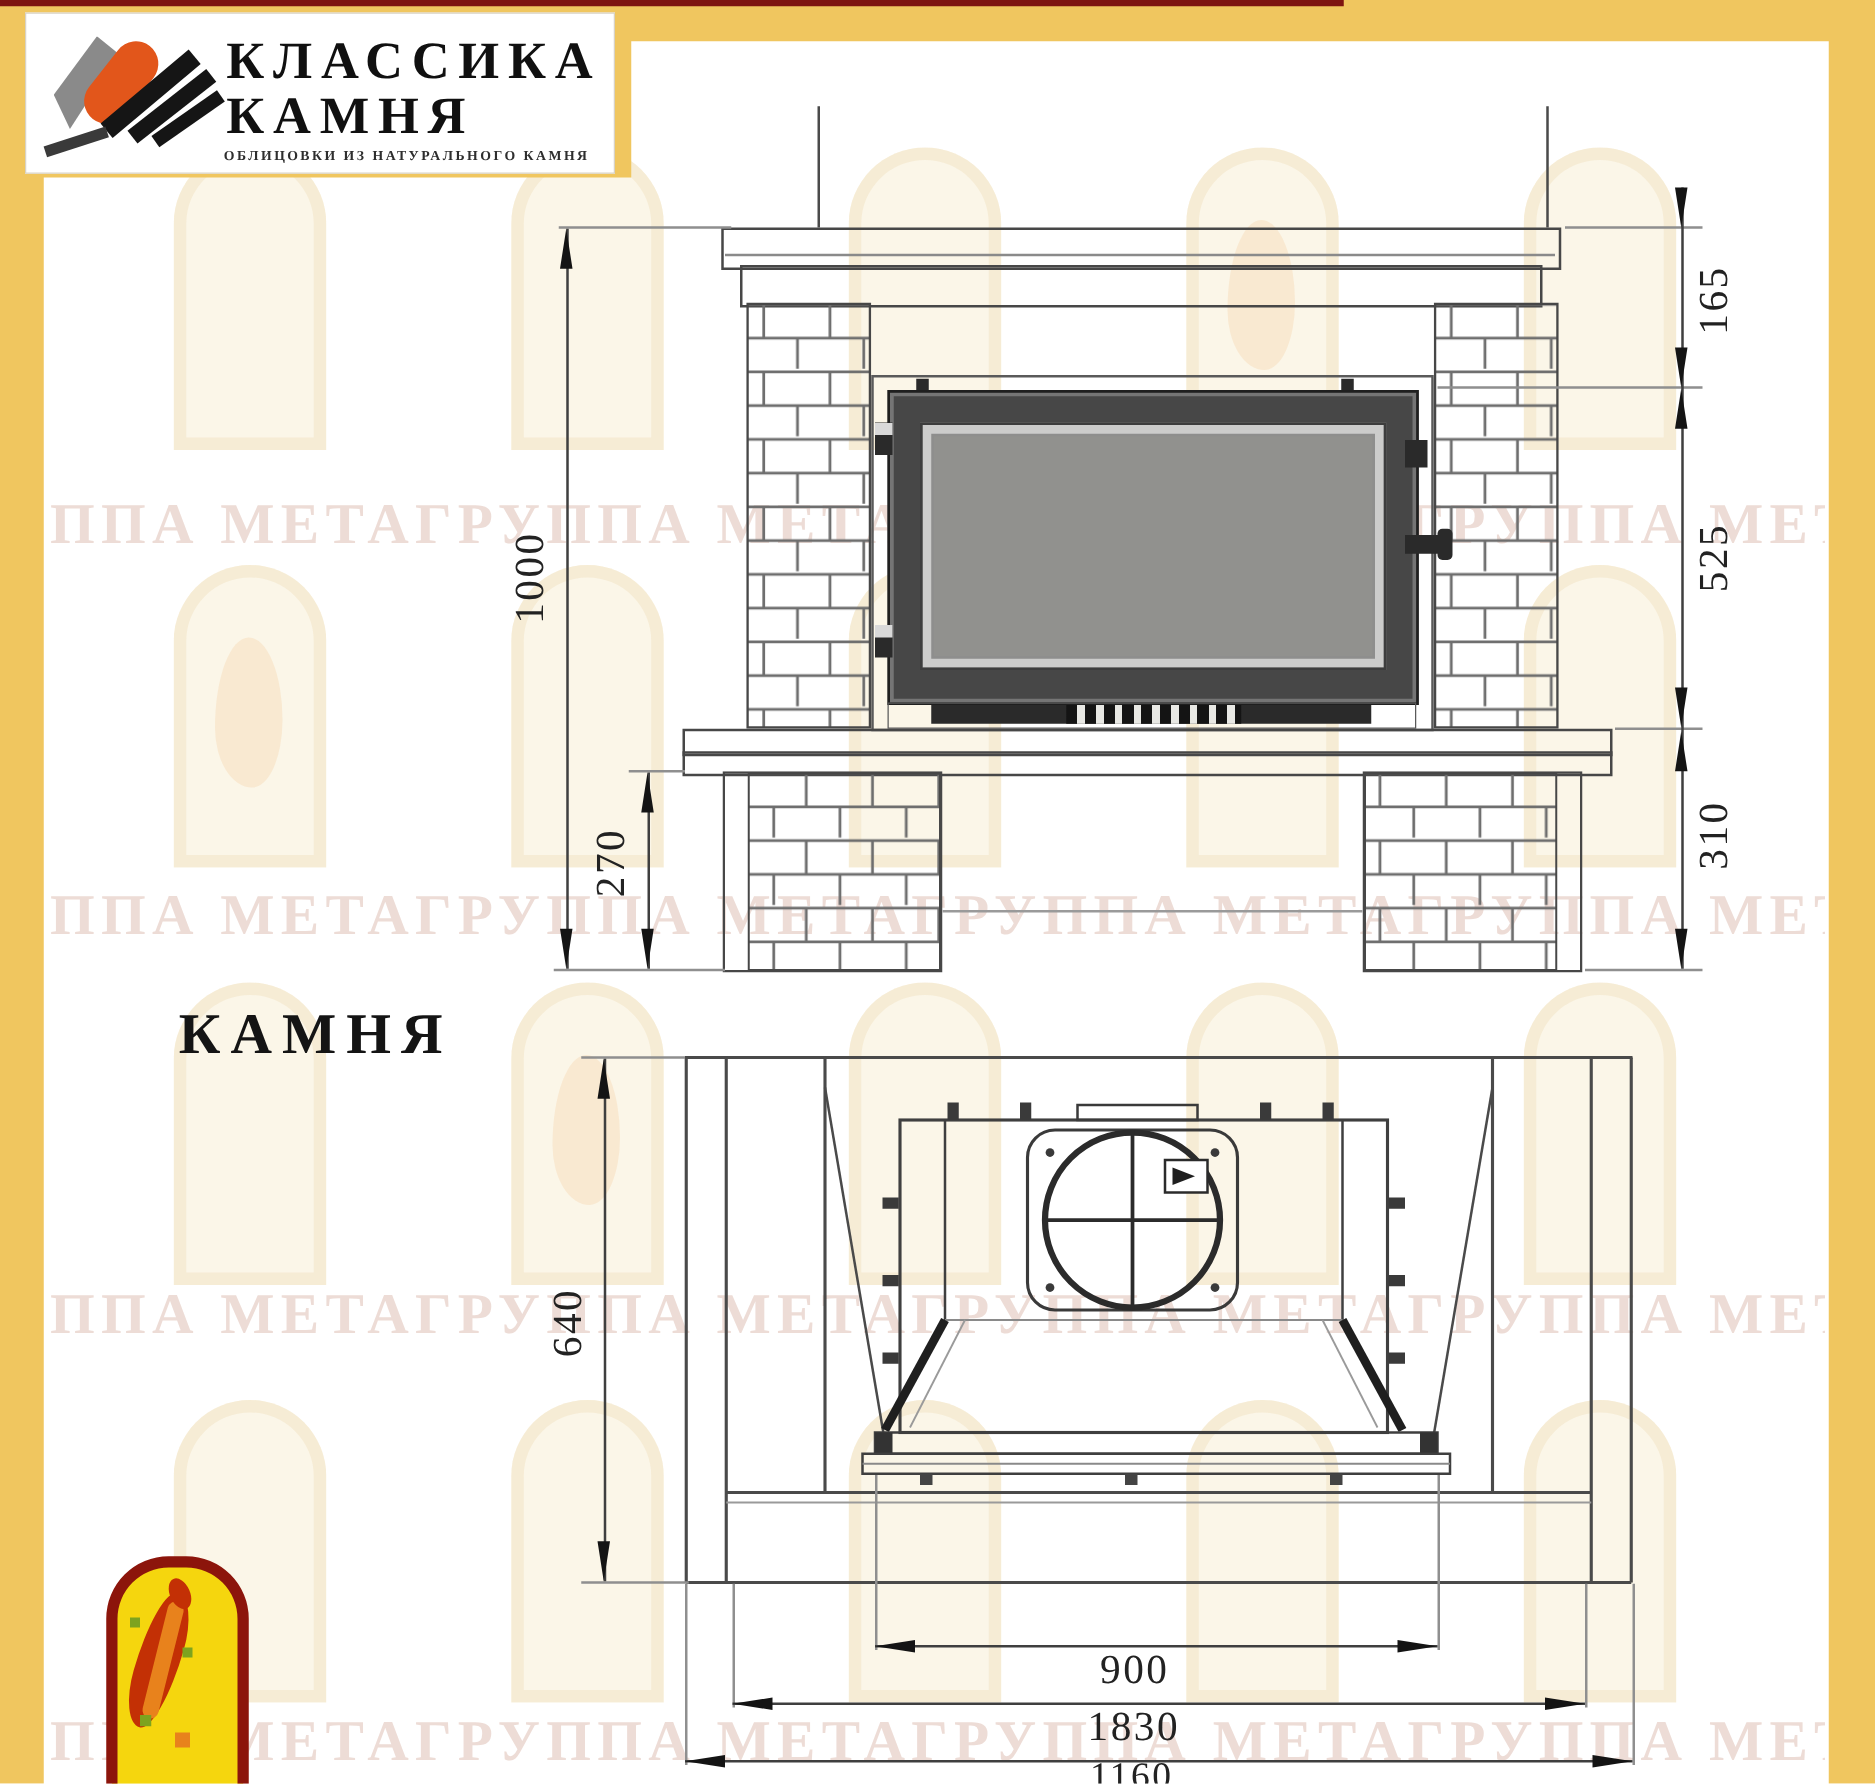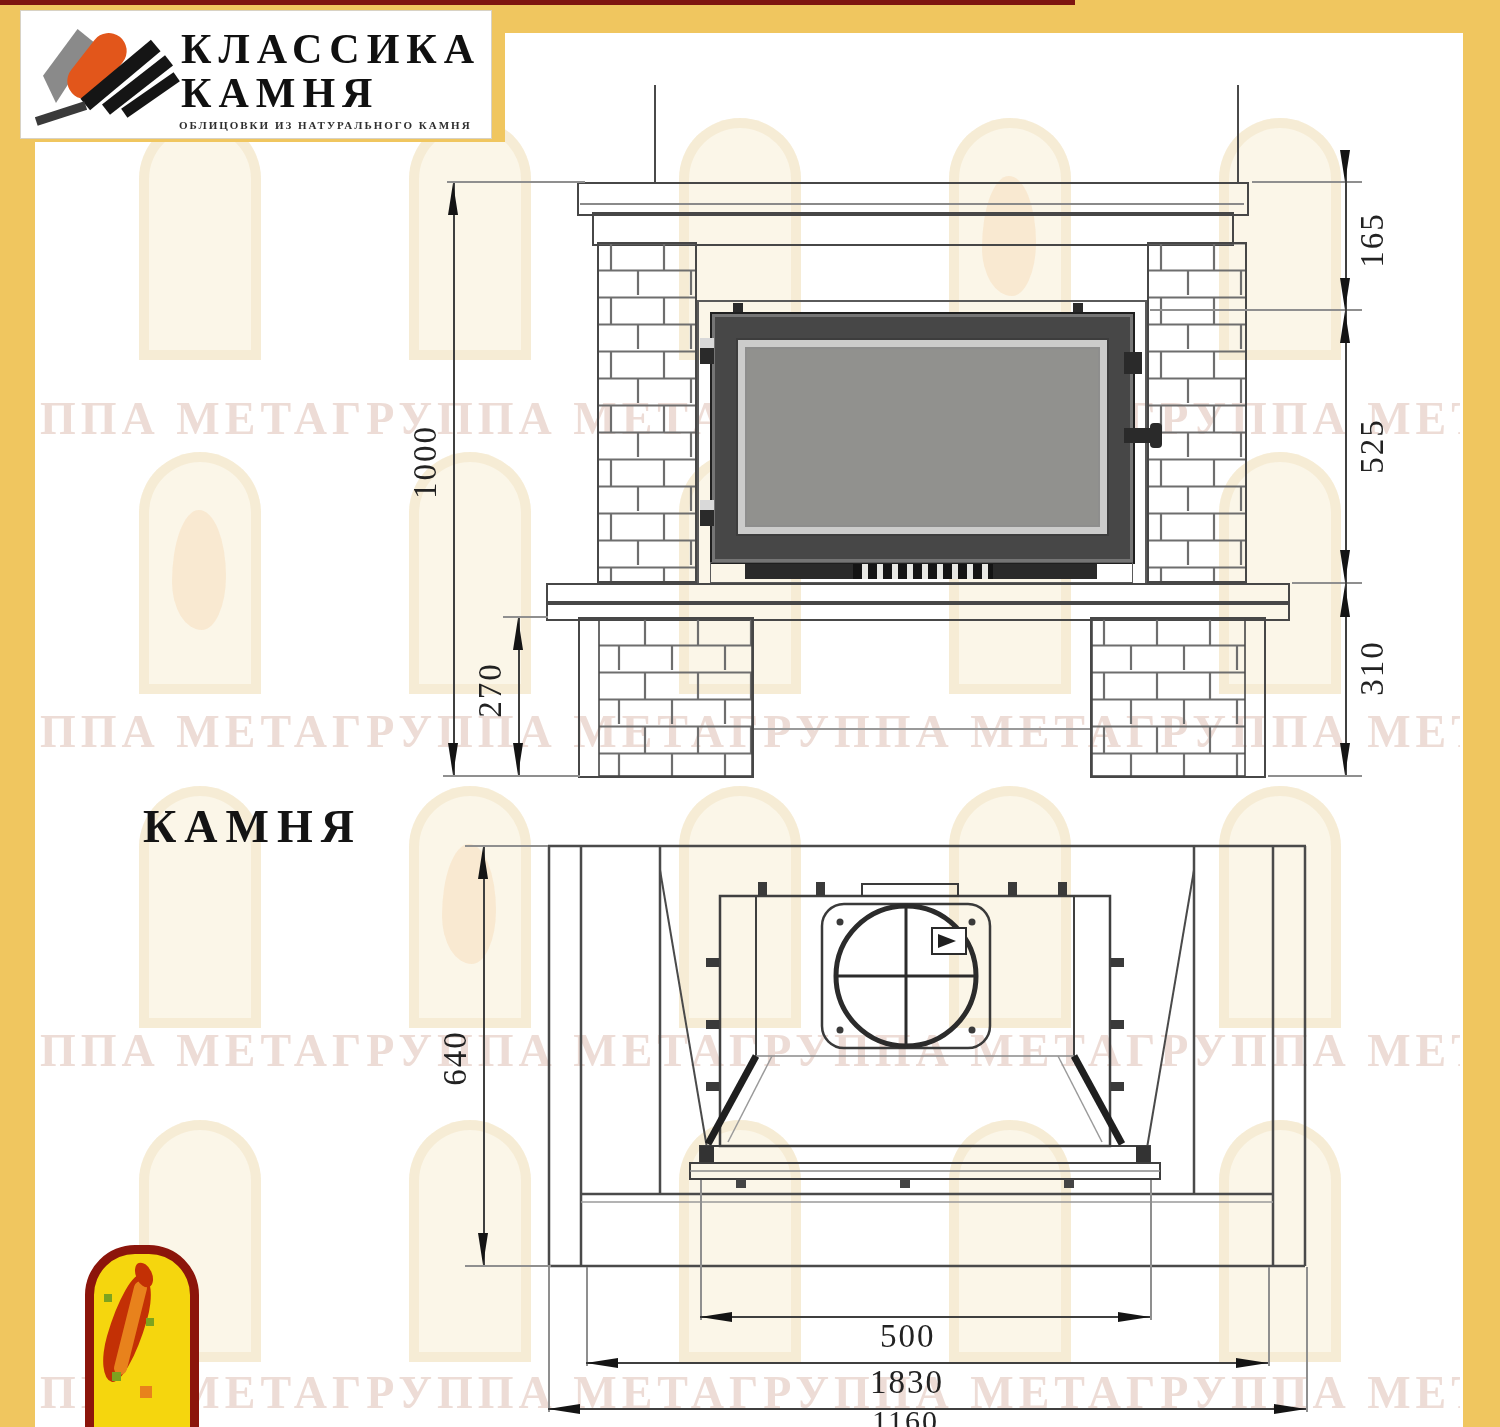--- a/index.html
+++ b/index.html
@@ -275,21 +275,21 @@
     <div class="ext" style="left:700px;top:1180px;width:1.5px;height:140px;"></div>
     <div class="ext" style="left:1150px;top:1180px;width:1.5px;height:140px;"></div>
     <div class="ext" style="left:586px;top:1267px;width:1.5px;height:99px;"></div>
     <div class="ext" style="left:1268px;top:1267px;width:1.5px;height:99px;"></div>
     <div class="ext" style="left:548px;top:1267px;width:1.5px;height:145px;"></div>
     <div class="ext" style="left:1306px;top:1267px;width:1.5px;height:145px;"></div>
 
     <div class="dh" style="left:700px;top:1316px;width:450px;"></div>
     <div class="arr-left" style="left:700px;top:1312px;"></div>
     <div class="arr-right" style="left:1118px;top:1312px;"></div>
-    <div class="dimlab" style="left:880px;top:1318px;"><span>500</span></div>
+    <div class="dimlab" style="left:880px;top:1318px;"><span>900</span></div>
 
     <div class="dh" style="left:586px;top:1362px;width:682px;"></div>
     <div class="arr-left" style="left:586px;top:1358px;"></div>
     <div class="arr-right" style="left:1236px;top:1358px;"></div>
     <div class="dimlab" style="left:870px;top:1364px;"><span>1830</span></div>
 
     <div class="dh" style="left:548px;top:1408px;width:758px;"></div>
     <div class="arr-left" style="left:548px;top:1404px;"></div>
     <div class="arr-right" style="left:1274px;top:1404px;"></div>
     <div class="dimlab" style="left:872px;top:1404px;font-size:30px;"><span>1160</span></div>

